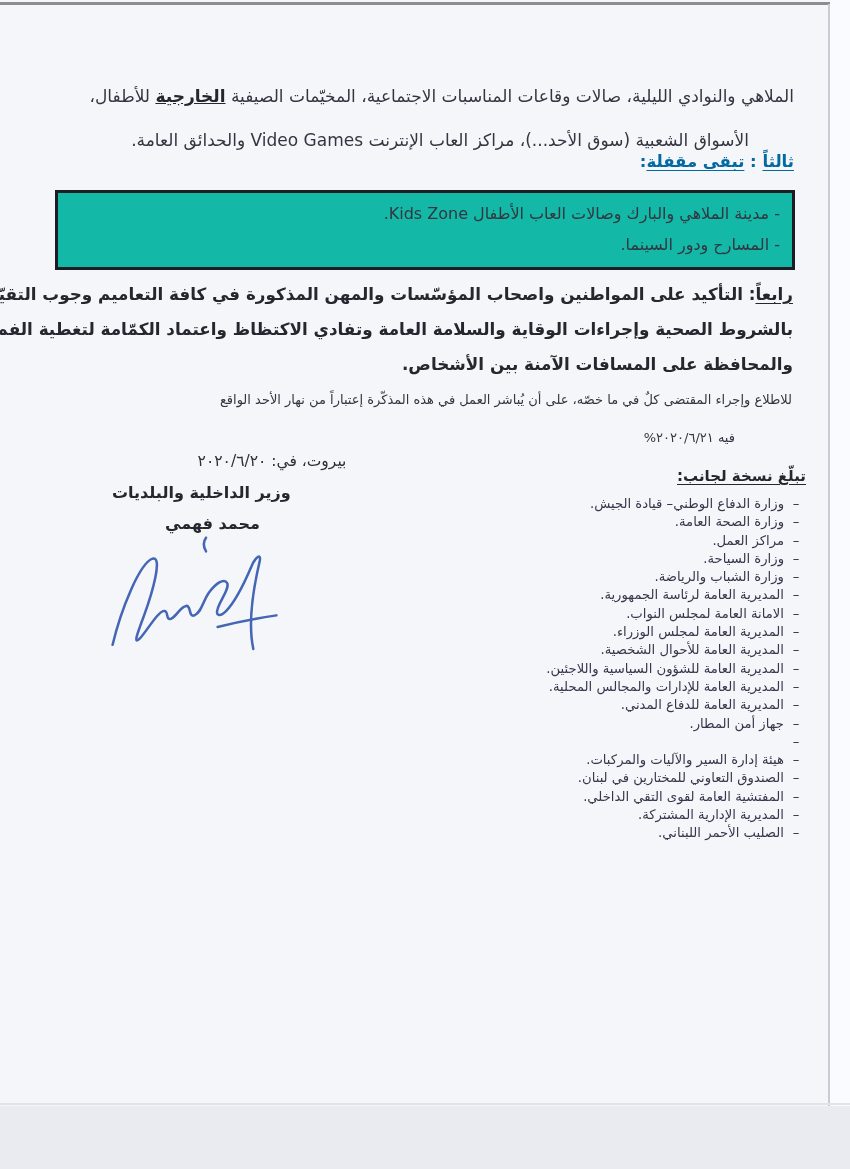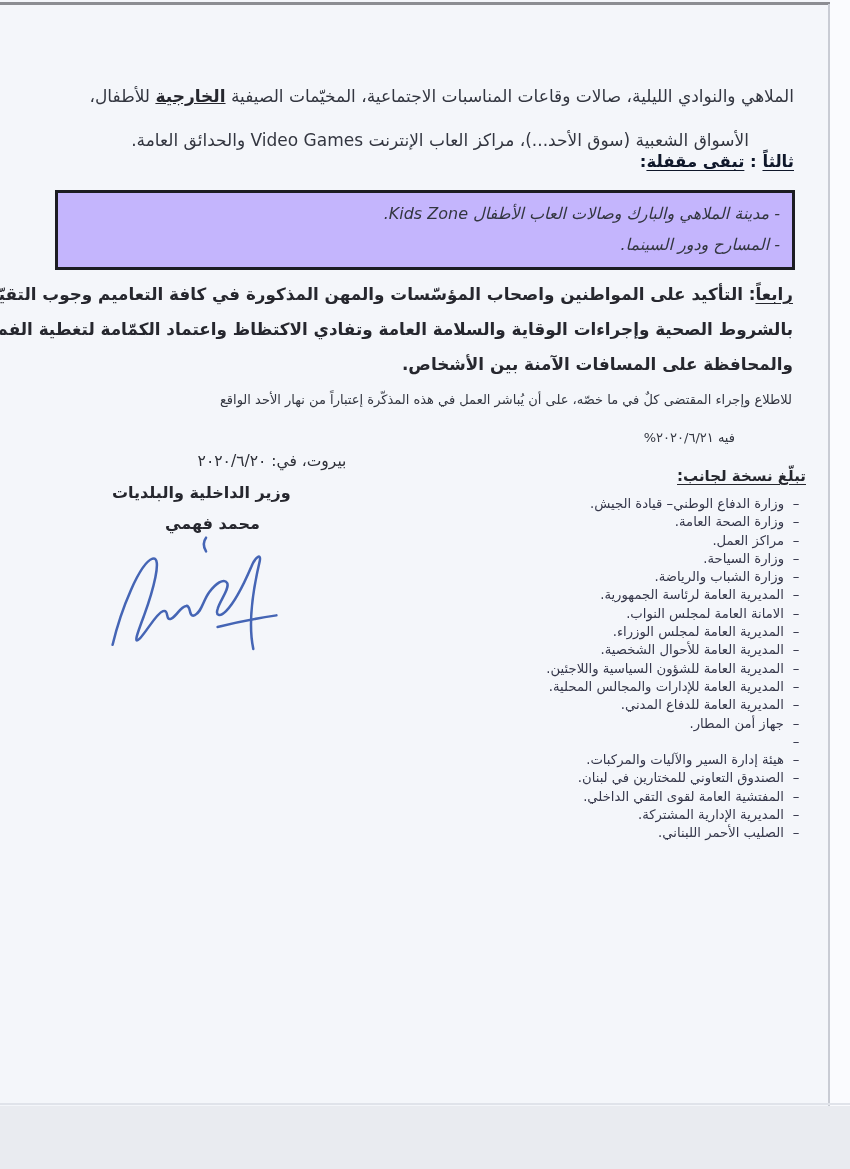--- a/index.html
+++ b/index.html
@@ -24,32 +24,31 @@
 
   .intro {
     position:absolute; top:74px; right:56px; left:40px;
     font-size:17px; line-height:44px; text-align:right;
   }
   .intro .l2 { padding-right:45px; }
   .emph { font-weight:bold; text-decoration:underline; color:#26272e; }
 
   .sec3 {
     position:absolute; top:152px; right:56px;
-    font-size:16.5px; font-weight:bold; color:#0f172a;margin-left:40px;
+    font-size:16.5px; font-weight:bold; color:#0369a1;margin-left:40px;
   }
   .sec3 u { text-underline-offset:3px; }
 
   .closed-box {
     position:absolute; top:190px; right:55px; left:55px;
     border:3px solid #1c1d22;
     padding:5px 12px 7px;
     font-size:16px; line-height:31px;
-    background:#c4b5fd;
+    background:#14b8a6;
     text-align:right;
-    font-style:italic;
   }
 
   .sec4 {
     position:absolute; top:277px; right:57px; left:40px;
     font-size:16.8px; line-height:35px; font-weight:bold; color:#26272e;
     text-align:right;
   }
   .sec4 .term { text-decoration:underline; text-underline-offset:3px; }
 
   .closing {

